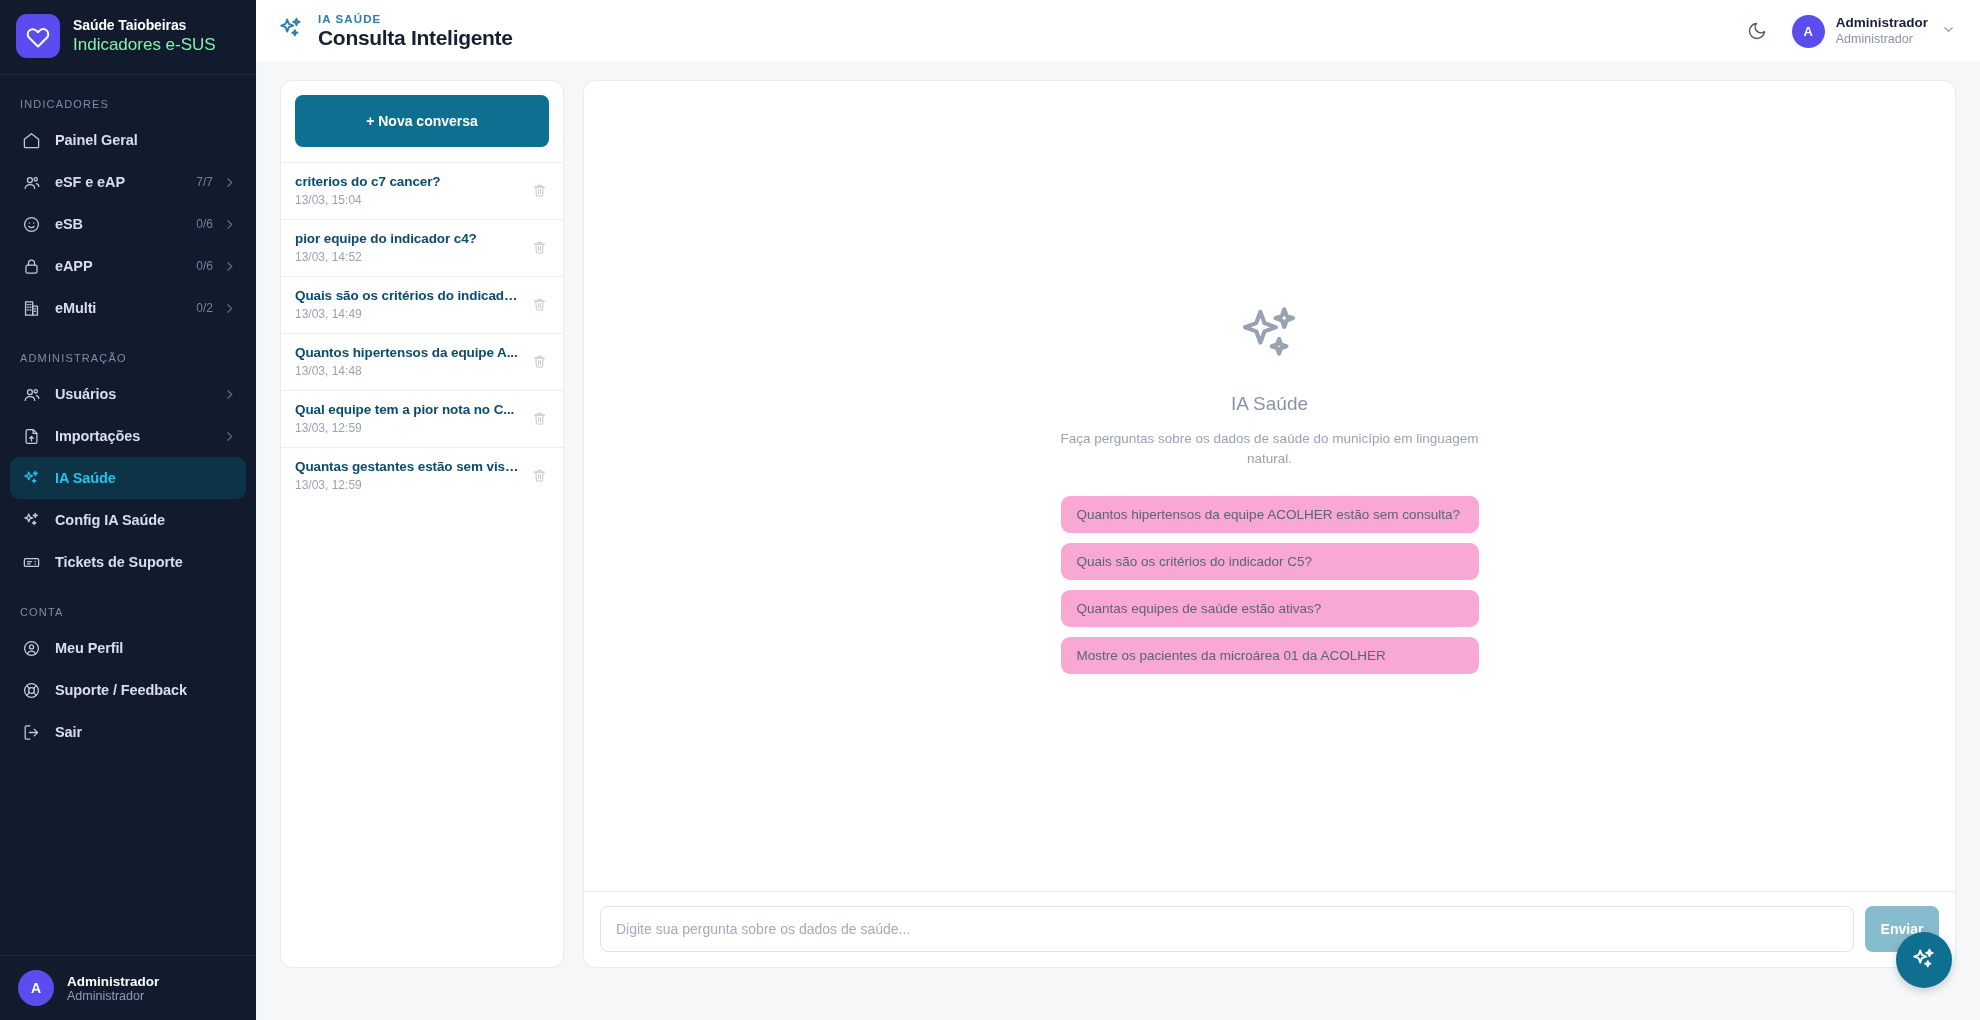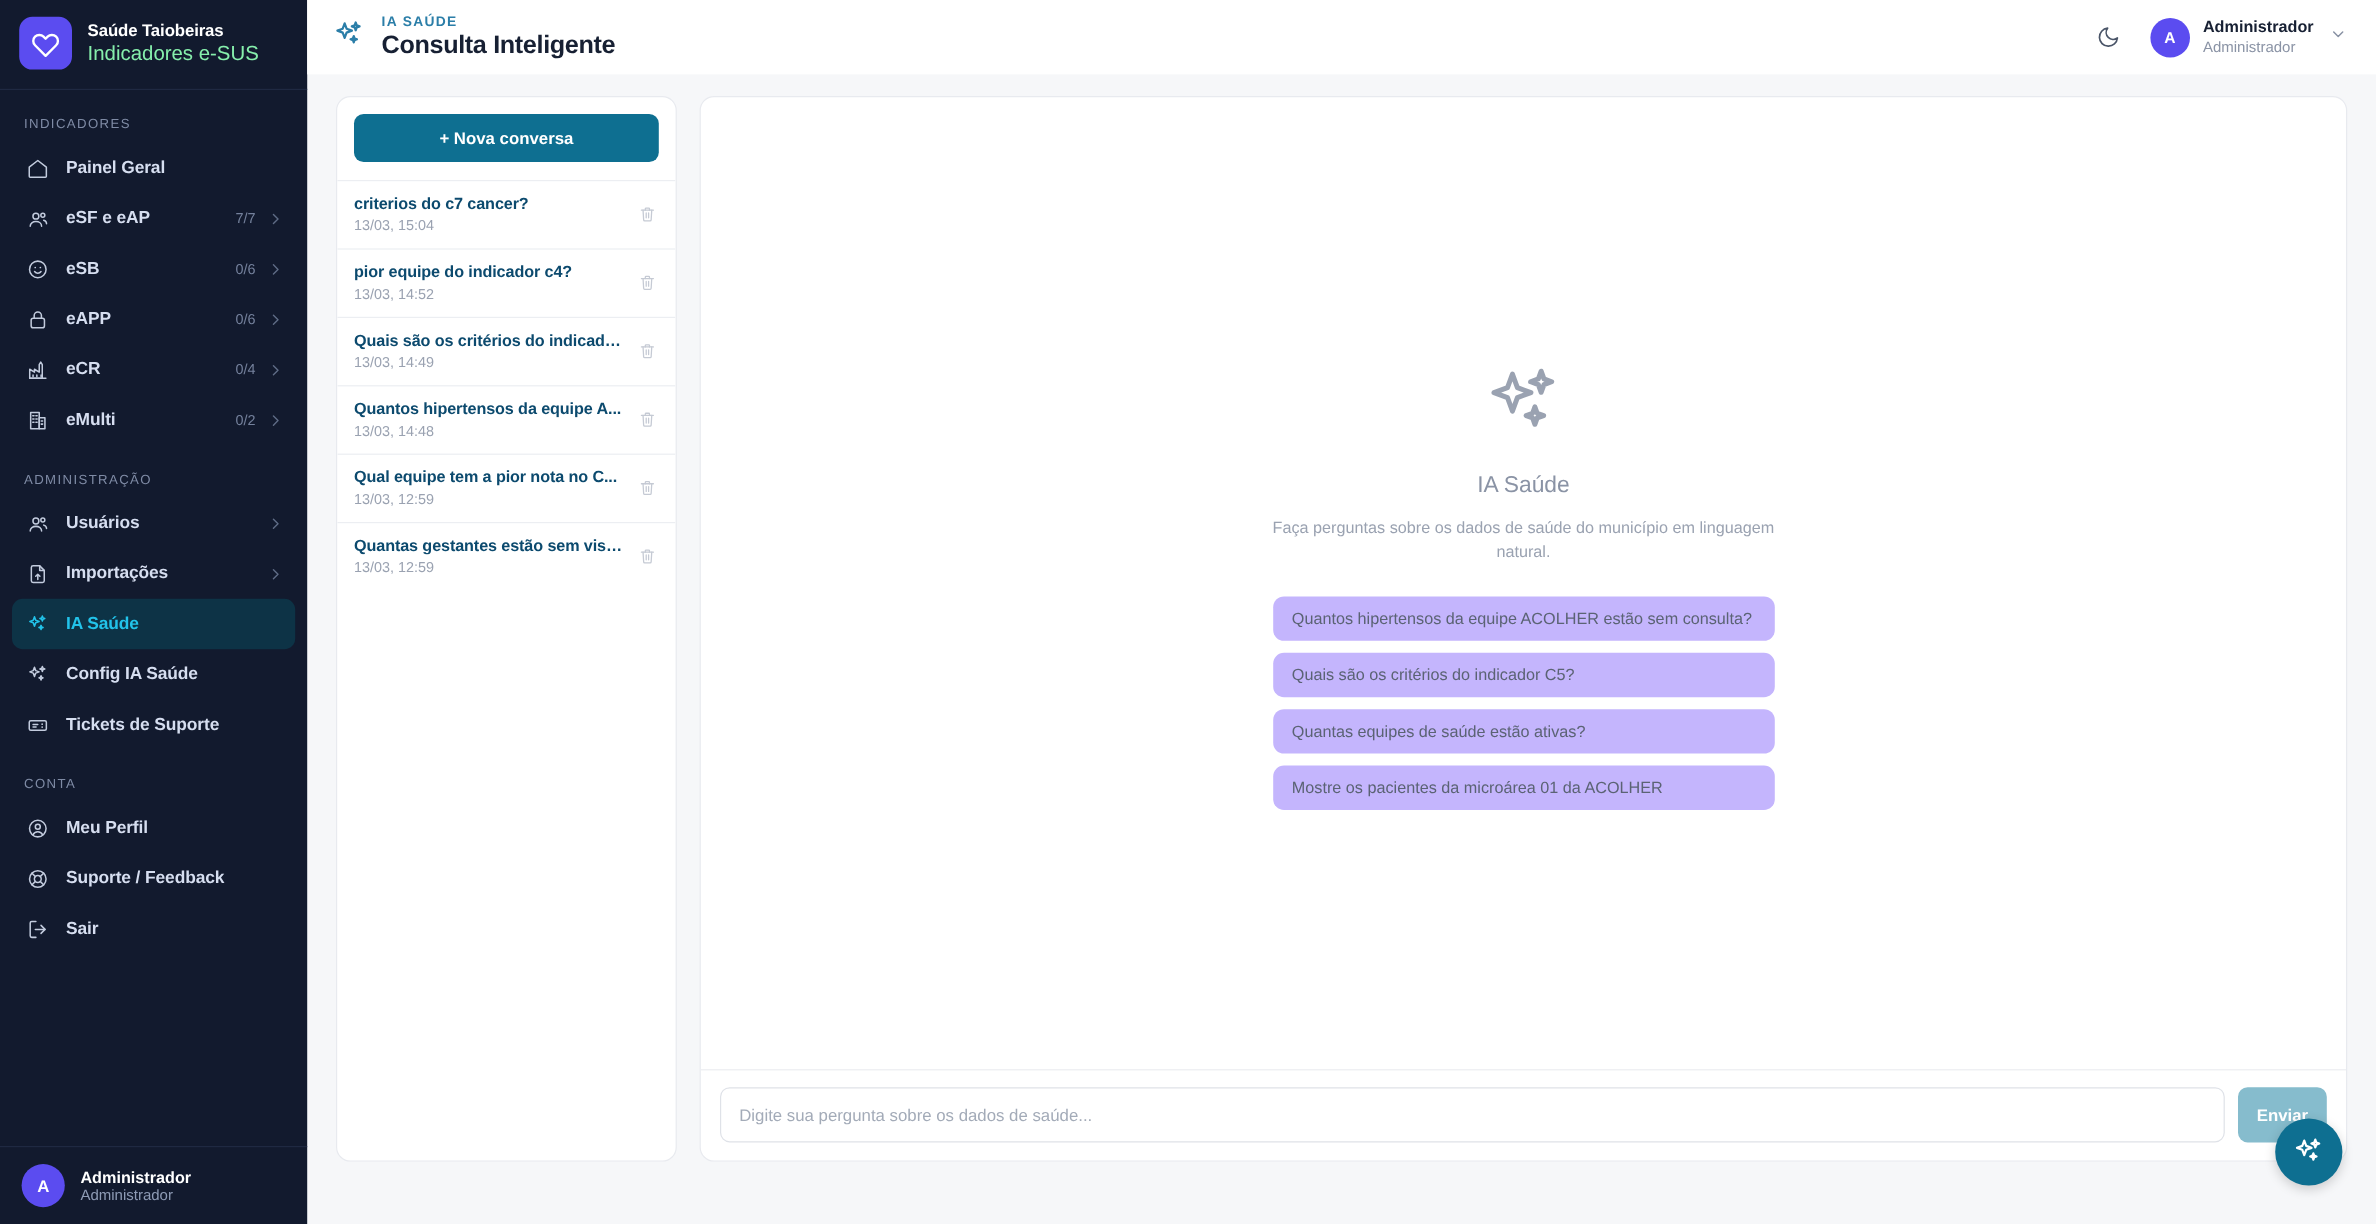--- a/index.html
+++ b/index.html
@@ -95,21 +95,21 @@
   }
 
   
   .conv-card {
     width: 284px; flex: 0 0 284px;
     background: #ffffff; border: 1px solid #e8eaef; border-radius: 12px;
     display: flex; flex-direction: column; overflow: hidden; height: 888px;
   }
   .conv-head { padding: 14px 14px 15px 14px; }
   .new-conv-btn {
-    width: 100%; height: 40px; border: none; border-radius: 8px;
+    width: 100%; height: 52px; border: none; border-radius: 8px;
     background: #0e6f91; color: #ffffff;
     font-family: inherit; font-size: 14px; font-weight: bold;
     cursor: pointer;
   }
   .conv-list { flex: 1 1 auto; overflow: hidden; }
   .conv-item {
     display: flex; align-items: center; gap: 8px;
     padding: 11px 14px 12px 14px;
     border-top: 1px solid #eceef2; cursor: pointer;
   }
@@ -133,21 +133,21 @@
     padding-top: 222px; min-height: 0;
   }
   .empty-icon { margin-bottom: 20px; }
   .empty-title { color: #8a93a5; font-size: 19px; margin-bottom: 14px; }
   .empty-sub {
     color: #9aa2b1; font-size: 13.5px; line-height: 1.5;
     text-align: center; max-width: 436px; margin-bottom: 26px;
   }
   .suggestions { display: flex; flex-direction: column; gap: 10px; width: 418px; }
   .suggestion {
-    background: #c4b5fd; border-radius: 9px;
+    background: #f9a8d4; border-radius: 9px;
     padding: 11px 16px; color: #5b6374; font-size: 13.5px;
     cursor: pointer; white-space: nowrap;
   }
   .chat-input-bar {
     flex: 0 0 auto; border-top: 1px solid #ebedf1;
     padding: 14px 16px 15px 16px; display: flex; gap: 11px; align-items: center;
   }
   .chat-input {
     flex: 1 1 auto; height: 46px;
     border: 1px solid #dfe2e8; border-radius: 8px;
@@ -234,36 +234,20 @@
         </div>
         <div class="nav-item">
           <span class="ic">
             <svg width="19" height="19" viewBox="0 0 24 24" fill="none" stroke="#c2cbdd" stroke-width="1.6" stroke-linecap="round" stroke-linejoin="round">
               <rect x="5" y="10.4" width="14" height="10" rx="2.2"></rect>
               <path d="M8.2 10.4V7.6a3.8 3.8 0 0 1 7.6 0v2.8"></path>
             </svg>
           </span>
           <span class="nav-label">eAPP</span>
           <span class="nav-count">0/6</span>
-          <span class="nav-chev">
-            <svg width="13" height="13" viewBox="0 0 24 24" fill="none" stroke="currentColor" stroke-width="2.2" stroke-linecap="round" stroke-linejoin="round">
-              <polyline points="9 5 16 12 9 19"></polyline>
-            </svg>
-          </span>
-        </div>
-        <div class="nav-item">
-          <span class="ic">
-            <svg width="19" height="19" viewBox="0 0 24 24" fill="none" stroke="#c2cbdd" stroke-width="1.6" stroke-linecap="round" stroke-linejoin="round">
-              <path d="M3.5 20.5V11l5 3V11l5 3V6.2l1.6-2.7 1.6 2.7V20.5z"></path>
-              <path d="M3.5 20.5h17"></path>
-              <path d="M7 17v2M11 17v2M15.5 17v2"></path>
-            </svg>
-          </span>
-          <span class="nav-label">eCR</span>
-          <span class="nav-count">0/4</span>
           <span class="nav-chev">
             <svg width="13" height="13" viewBox="0 0 24 24" fill="none" stroke="currentColor" stroke-width="2.2" stroke-linecap="round" stroke-linejoin="round">
               <polyline points="9 5 16 12 9 19"></polyline>
             </svg>
           </span>
         </div>
         <div class="nav-item">
           <span class="ic">
             <svg width="19" height="19" viewBox="0 0 24 24" fill="none" stroke="#c2cbdd" stroke-width="1.6" stroke-linecap="round" stroke-linejoin="round">
               <rect x="4.5" y="3.5" width="9" height="17"></rect>

